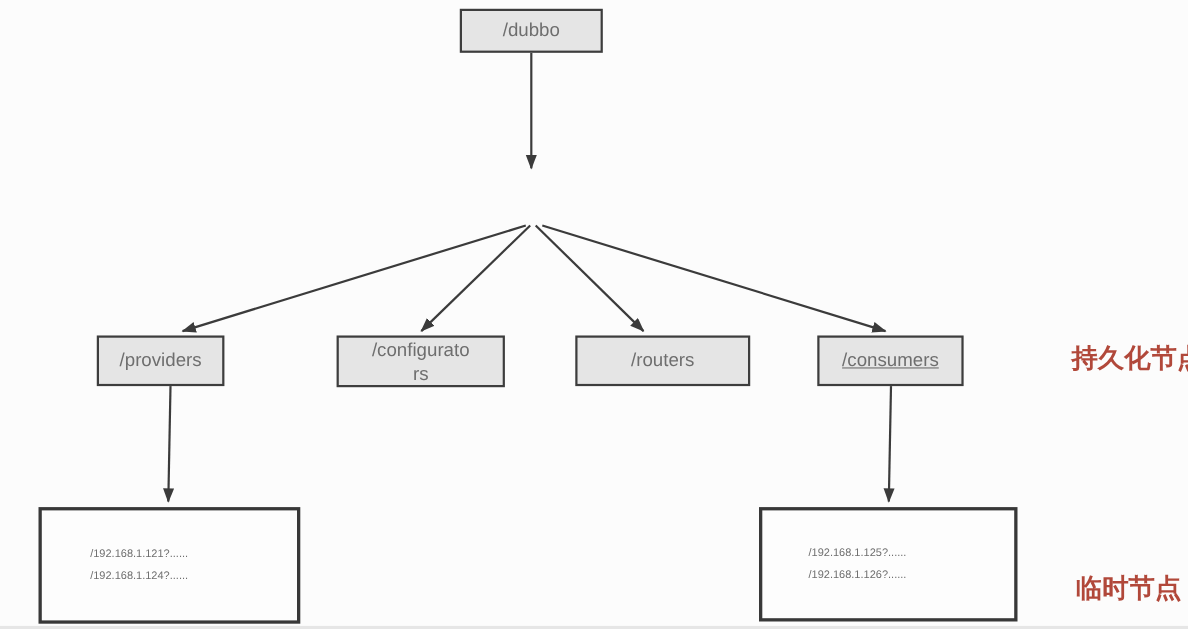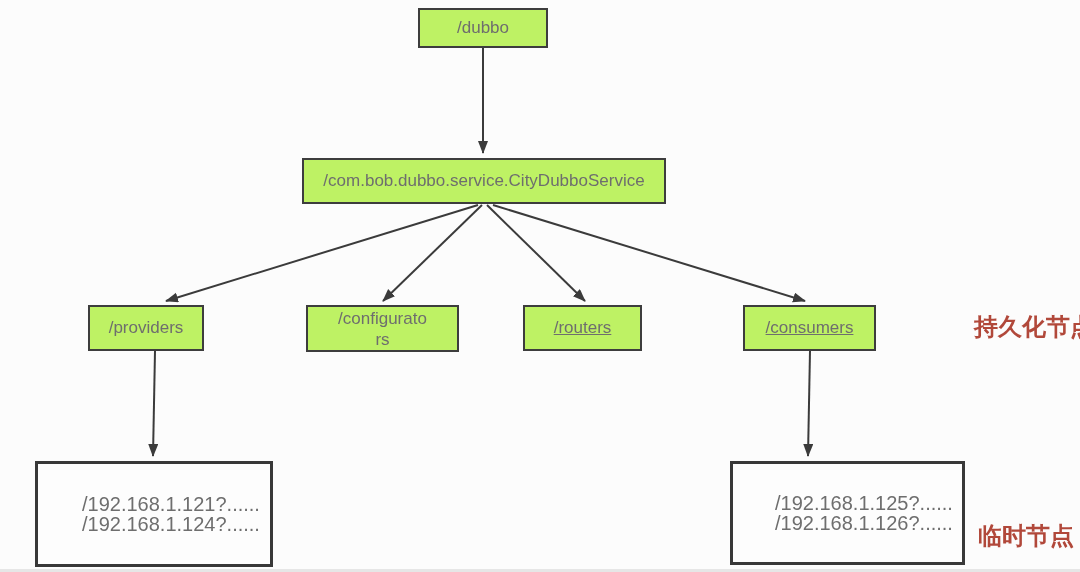--- a/index.html
+++ b/index.html
@@ -17,59 +17,59 @@
   }
   #edges {
     position: absolute;
     left: 0; top: 0;
     width: 1080px; height: 572px;
     pointer-events: none;
   }
   .node {
     position: absolute;
     box-sizing: border-box;
-    background: #bef264;
+    background: #e5e5e5;
     border: 2px solid #3d3d3d;
     color: #6e6e6e;
     display: flex;
     align-items: center;
     justify-content: center;
     font-size: 17px;
     text-align: center;
   }
 
   #node-dubbo        { left: 418px; top: 8px;   width: 130px; height: 40px; }
   #node-service      { left: 302px; top: 158px; width: 364px; height: 46px; }
   #node-providers    { left: 88px;  top: 305px; width: 116px; height: 46px; }
   #node-configurators{ left: 306px; top: 305px; width: 153px; height: 47px; }
-  #node-routers      { left: 523px; top: 305px; width: 119px; height: 46px; text-decoration: underline; }
+  #node-routers      { left: 523px; top: 305px; width: 159px; height: 46px; }
   #node-consumers    { left: 743px; top: 305px; width: 133px; height: 46px; text-decoration: underline; }
 
   #node-configurators .wrap-label {
     display: inline-block;
     width: 92px;
     word-break: break-all;
     line-height: 21px;
     text-align: center;
   }
 
   .ip-node {
     position: absolute;
     box-sizing: border-box;
     background: #fdfdfd;
     border: 3px solid #383838;
     color: #6e6e6e;
     display: flex;
     flex-direction: column;
     justify-content: center;
-    font-size: 20px;
+    font-size: 10px;
     line-height: 20px;
   }
   #node-provider-ips { left: 35px;  top: 461px; width: 238px; height: 106px; padding-left: 44px; }
-  #node-consumer-ips { left: 690px; top: 461px; width: 235px; height: 104px; padding-left: 42px; margin-left: 40px; }
+  #node-consumer-ips { left: 690px; top: 461px; width: 235px; height: 104px; padding-left: 42px; }
 
   .annotation {
     position: absolute;
     color: #b1483a;
     font-weight: bold;
     font-size: 24px;
     line-height: 20px;
     white-space: nowrap;
   }
   #annotation-persistent { left: 974px; top: 317px; }
@@ -104,23 +104,20 @@
     <line class="edge-line" x1="487" y1="205" x2="585" y2="301" marker-end="url(#arrowhead)"></line>
     <line class="edge-line" x1="493" y1="205" x2="805" y2="301" marker-end="url(#arrowhead)"></line>
     <line class="edge-line" x1="155" y1="351" x2="153" y2="456" marker-end="url(#arrowhead)"></line>
     <line class="edge-line" x1="810" y1="351" x2="808" y2="456" marker-end="url(#arrowhead)"></line>
   </svg>
 
   <div class="node" id="node-dubbo">
     <span>/dubbo</span>
   </div>
 
-  <div class="node" id="node-service">
-    <span>/com.bob.dubbo.service.CityDubboService</span>
-  </div>
 
   <div class="node" id="node-providers">
     <span>/providers</span>
   </div>
 
   <div class="node" id="node-configurators">
     <span class="wrap-label">/configurators</span>
   </div>
 
   <div class="node" id="node-routers">

